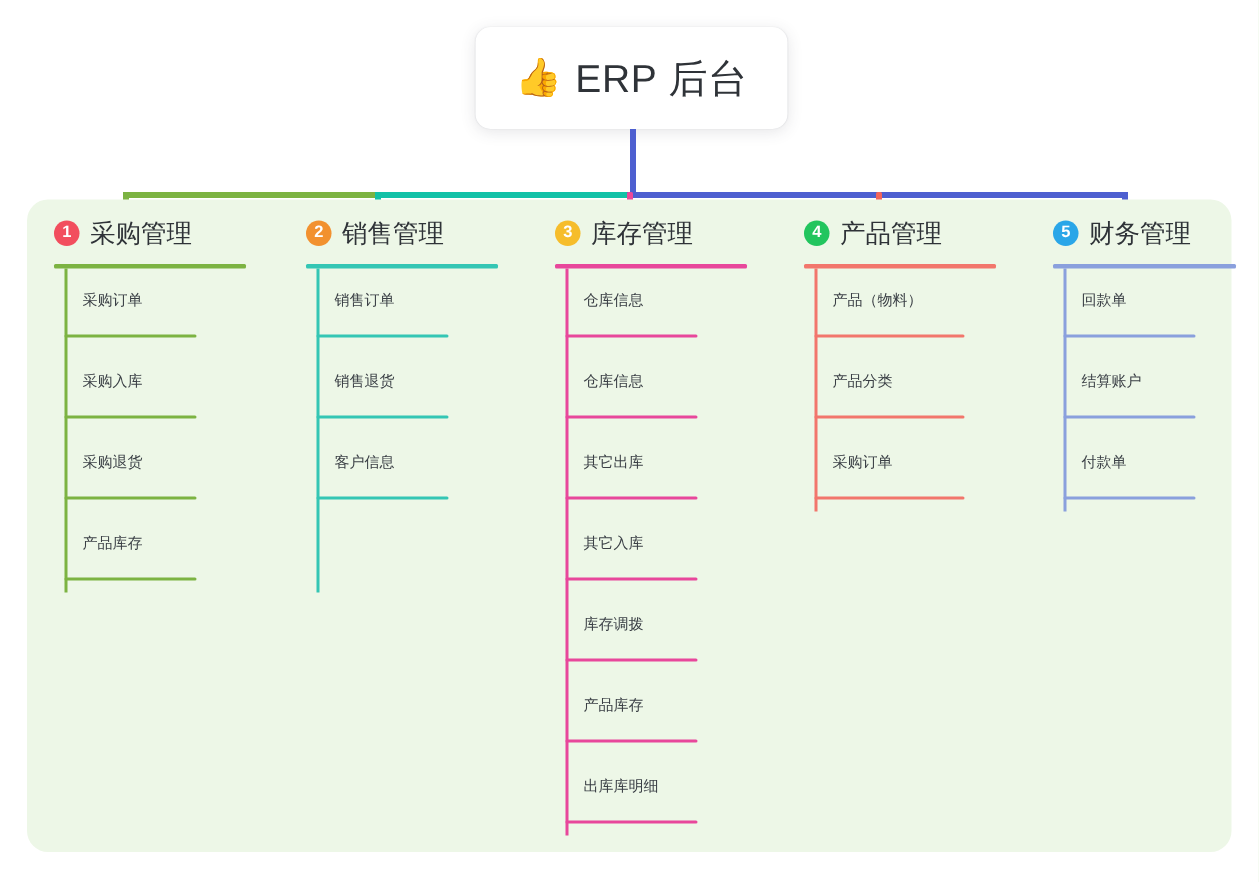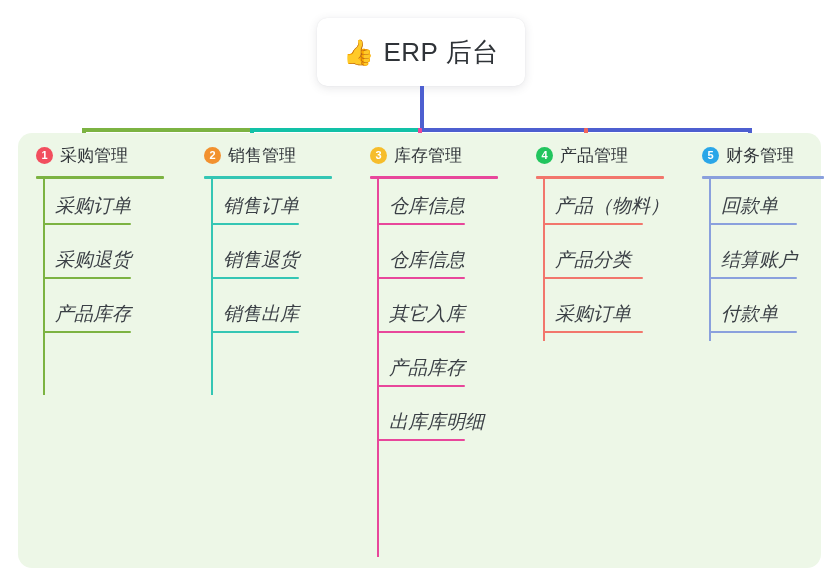--- a/index.html
+++ b/index.html
@@ -60,21 +60,21 @@
     text-align:center;font-weight:bold;flex:0 0 auto;
   }
   .head-label{font-size:17px;color:#2f3338;white-space:nowrap;}
   .head-rule{height:3px;margin-top:7px;border-radius:1px;}
 
   .items{position:relative;margin-top:0;}
   .trunk{position:absolute;left:25px;top:0;width:2px;}
   .item{position:relative;height:54px;}
   .item-label{
     position:absolute;left:37px;top:14px;
-    font-size:19px;color:#3a3f45;white-space:nowrap;font-style:italic;
+    font-size:10px;color:#3a3f45;white-space:nowrap;
   }
   .item-rule{position:absolute;left:25px;top:44px;height:2px;border-radius:1px;}
 </style>
 </head>
 <body>
 
 <div id="root">
 
   <div class="title-card">
     <div class="title-inner">
@@ -102,20 +102,24 @@
           <span class="head-label">采购管理</span>
         </div>
         <div class="head-rule" style="background: rgb(124, 179, 66); width: 128px; margin-left: 18px;"></div>
         <div class="items">
           <div class="trunk" style="background: rgb(124, 179, 66); height: 216px;"></div>
           <div class="item">
             <span class="item-label">采购订单</span>
             <div class="item-rule" style="background: rgb(124, 179, 66); width: 88px;"></div>
           </div>
           <div class="item">
+            <span class="item-label">采购入库</span>
+            <div class="item-rule" style="background: rgb(124, 179, 66); width: 88px;"></div>
+          </div>
+          <div class="item">
             <span class="item-label">采购退货</span>
             <div class="item-rule" style="background: rgb(124, 179, 66); width: 88px;"></div>
           </div>
           <div class="item">
             <span class="item-label">产品库存</span>
             <div class="item-rule" style="background: rgb(124, 179, 66); width: 88px;"></div>
           </div>
         </div>
       </div>
       <div class="col" style="left: 186px; width: 160px;">
@@ -128,21 +132,21 @@
           <div class="trunk" style="background: rgb(52, 198, 180); height: 216px;"></div>
           <div class="item">
             <span class="item-label">销售订单</span>
             <div class="item-rule" style="background: rgb(52, 198, 180); width: 88px;"></div>
           </div>
           <div class="item">
             <span class="item-label">销售退货</span>
             <div class="item-rule" style="background: rgb(52, 198, 180); width: 88px;"></div>
           </div>
           <div class="item">
-            <span class="item-label">销售出库</span>
+            <span class="item-label">客户信息</span>
             <div class="item-rule" style="background: rgb(52, 198, 180); width: 88px;"></div>
           </div>
         </div>
       </div>
       <div class="col" style="left: 352px; width: 160px;">
         <div class="col-head">
           <span class="badge" style="background: rgb(246, 189, 43);">3</span>
           <span class="head-label">库存管理</span>
         </div>
         <div class="head-rule" style="background: rgb(232, 71, 155); width: 128px; margin-left: 18px;"></div>
@@ -150,21 +154,29 @@
           <div class="trunk" style="background: rgb(232, 71, 155); height: 378px;"></div>
           <div class="item">
             <span class="item-label">仓库信息</span>
             <div class="item-rule" style="background: rgb(232, 71, 155); width: 88px;"></div>
           </div>
           <div class="item">
             <span class="item-label">仓库信息</span>
             <div class="item-rule" style="background: rgb(232, 71, 155); width: 88px;"></div>
           </div>
           <div class="item">
+            <span class="item-label">其它出库</span>
+            <div class="item-rule" style="background: rgb(232, 71, 155); width: 88px;"></div>
+          </div>
+          <div class="item">
             <span class="item-label">其它入库</span>
+            <div class="item-rule" style="background: rgb(232, 71, 155); width: 88px;"></div>
+          </div>
+          <div class="item">
+            <span class="item-label">库存调拨</span>
             <div class="item-rule" style="background: rgb(232, 71, 155); width: 88px;"></div>
           </div>
           <div class="item">
             <span class="item-label">产品库存</span>
             <div class="item-rule" style="background: rgb(232, 71, 155); width: 88px;"></div>
           </div>
           <div class="item">
             <span class="item-label">出库库明细</span>
             <div class="item-rule" style="background: rgb(232, 71, 155); width: 88px;"></div>
           </div>

